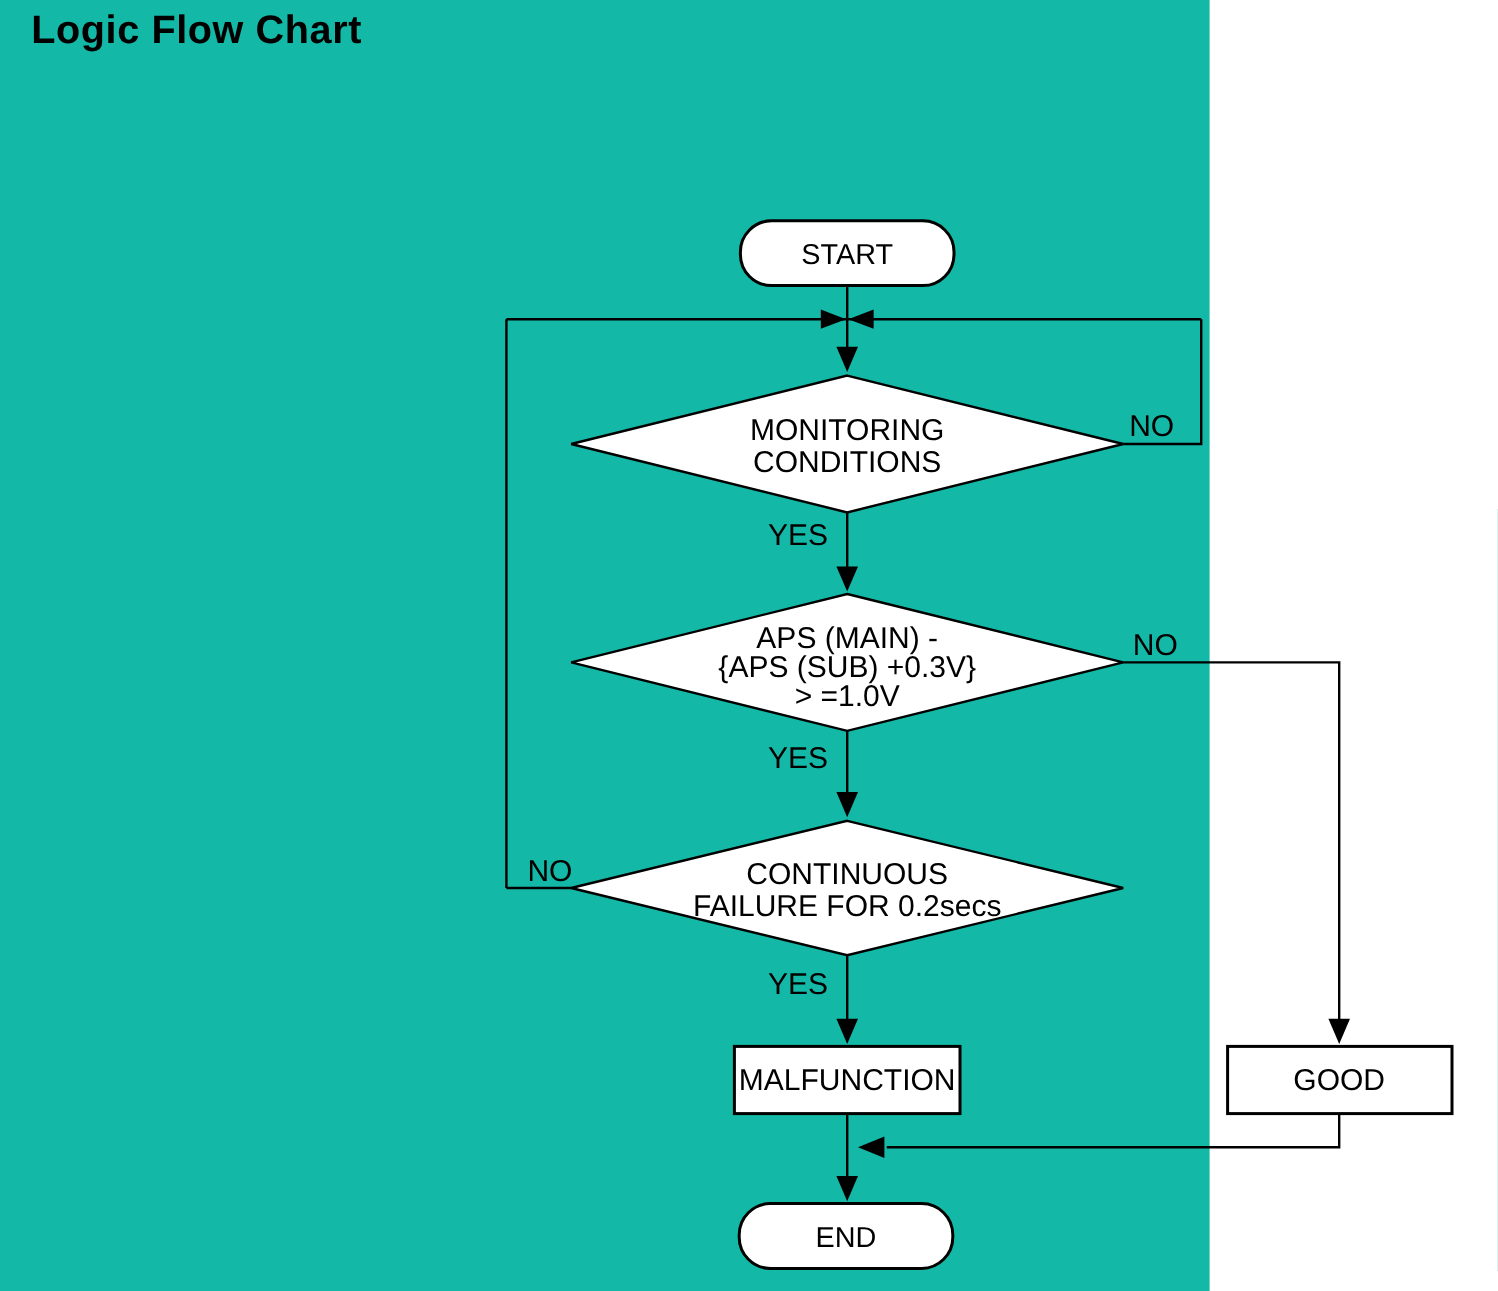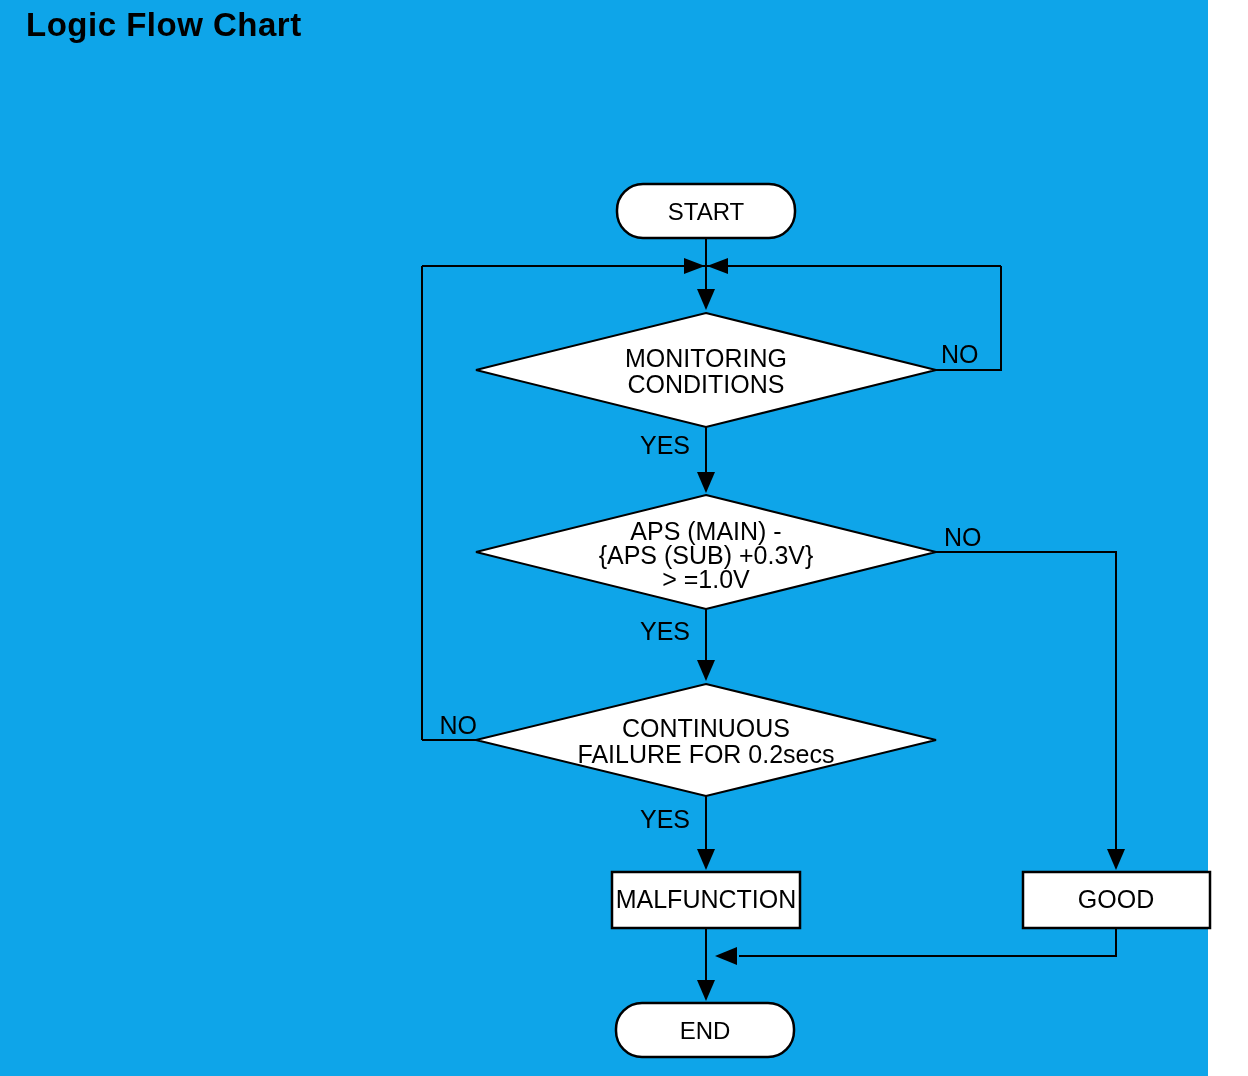--- a/index.html
+++ b/index.html
@@ -7,23 +7,23 @@
     padding: 0;
     background: #ffffff;
     width: 1248px;
     height: 1076px;
     font-family: "Liberation Sans", sans-serif;
     color: #000000;
     overflow: hidden;
   }
   .page {
     position: relative;
-    width: 1208px;
+    width: 1008px;
     height: 1076px;
-    background: #0ea5e9;
+    background: #14b8a6;
   }
   h1.page-title {
     position: absolute;
     left: 26px;
     top: 6px;
     margin: 0;
     font-size: 33px;
     font-weight: bold;
     letter-spacing: 0.5px;
     color: #000000;

